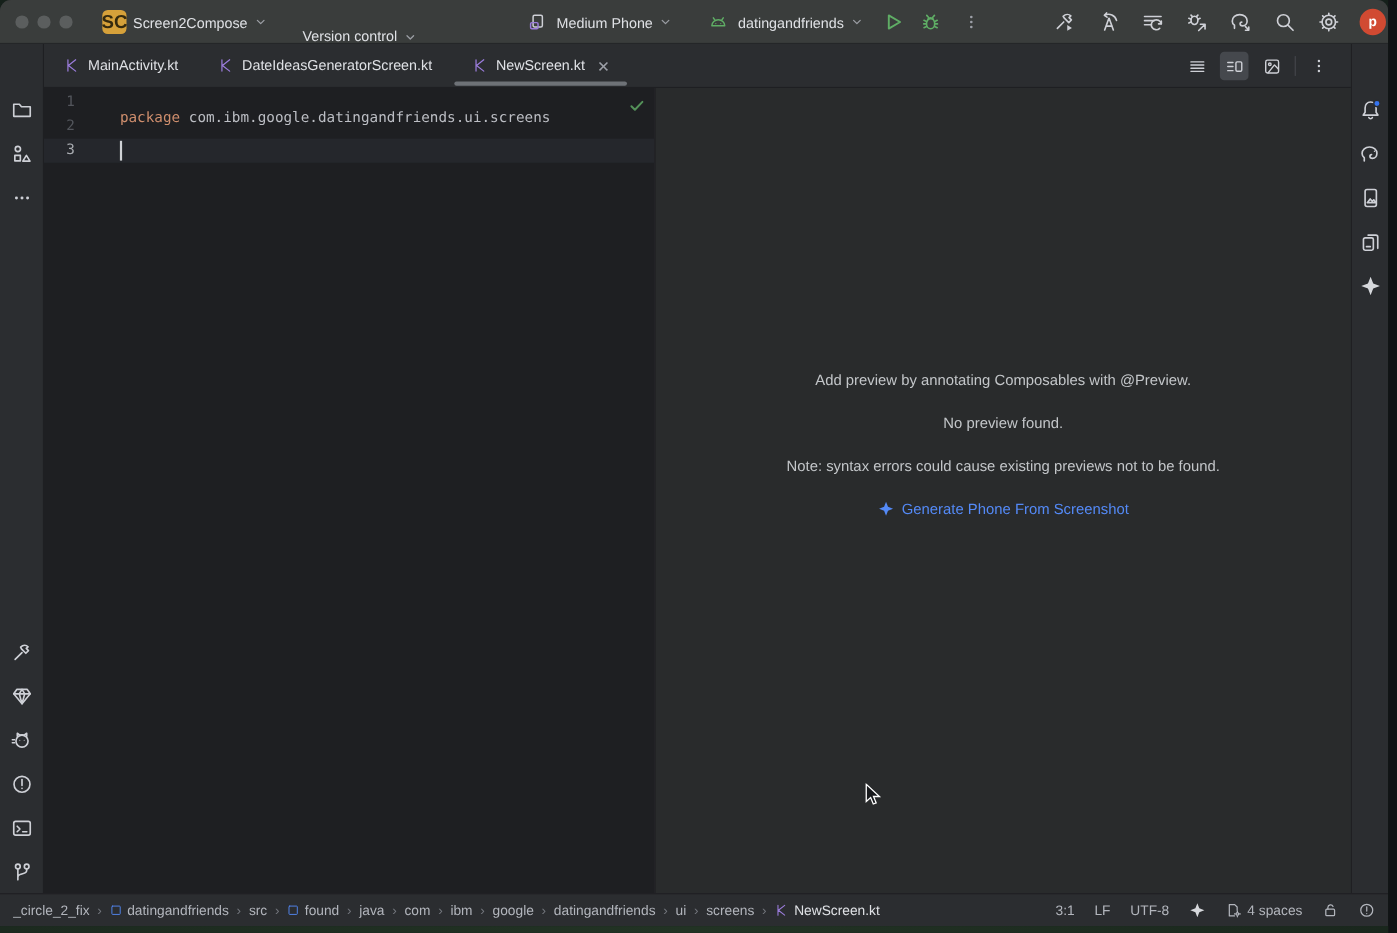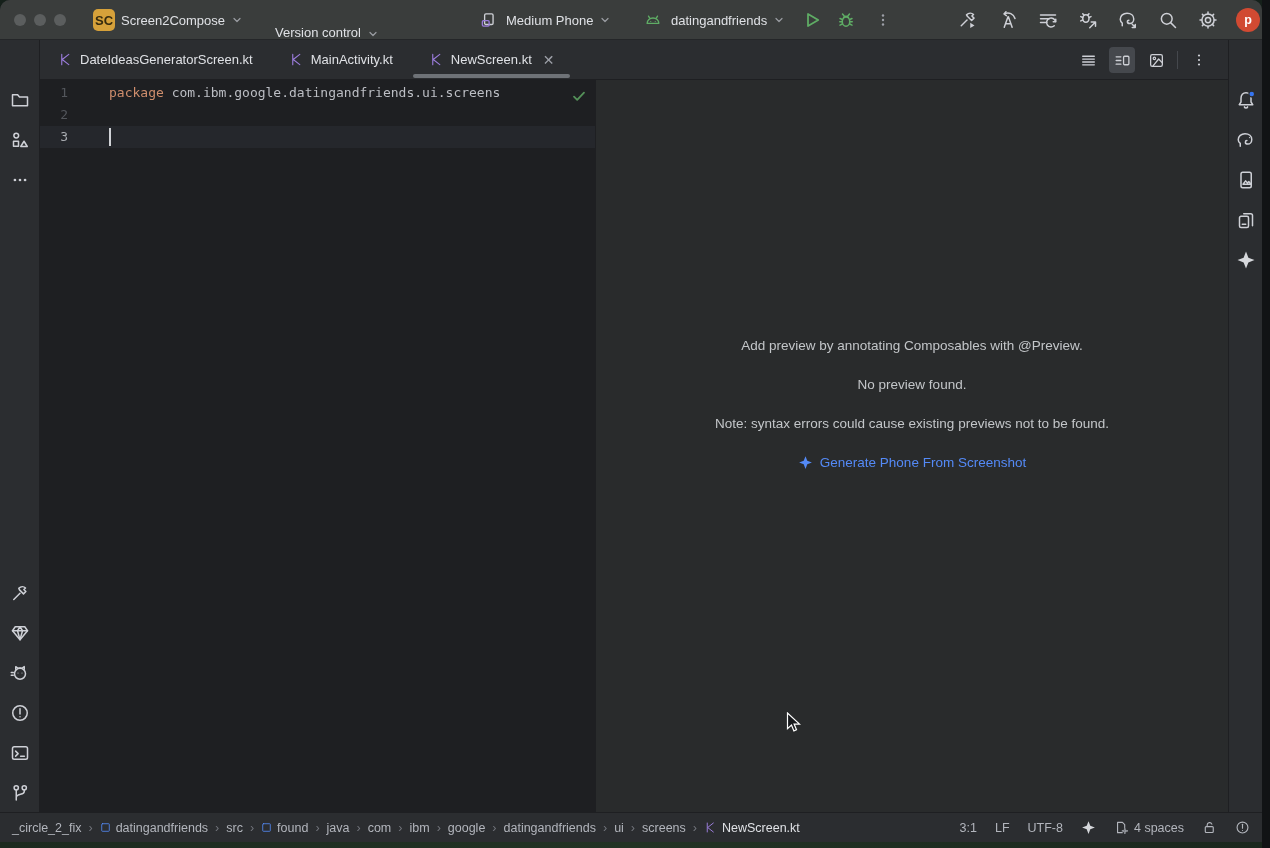--- a/index.html
+++ b/index.html
@@ -15,21 +15,21 @@
   svg.ic { display:block; fill:none; stroke:currentColor; stroke-width:1.2;
     stroke-linecap:round; stroke-linejoin:round; }
 
   
   .titlebar { position:absolute; left:0; top:0; width:1262px; height:40px;
     background:#3a3d3c; border-bottom:1px solid #242628; color:#dfe1e5; font-size:13px; }
   .traffic { position:absolute; left:14px; top:14px; display:flex; gap:8px; }
   .traffic span { width:12px; height:12px; border-radius:50%; background:#5b5e5e; }
   .tb-group { position:absolute; top:0; height:40px; display:flex; align-items:center; gap:6px; cursor:default; }
   .chip { width:22px; height:22px; border-radius:5px; background:#d6a13a; color:#352a0e;
-    font-weight:700; font-size:13px; display:flex; align-items:center; justify-content:center; }
+    font-weight:700; font-size:17px; display:flex; align-items:center; justify-content:center; }
   .chev { color:#9a9da3; }
   .tb-icon { width:24px; height:24px; display:flex; align-items:center; justify-content:center; color:#ced0d6; }
   .green { color:#5fad65; }
   .right-icons { position:absolute; left:956px; top:8px; display:flex; gap:16px; }
   .avatar { position:absolute; left:1236px; top:8px; width:24px; height:24px; border-radius:50%;
     background:#d14a32; color:#fff; font-size:12.5px; font-weight:700;
     display:flex; align-items:center; justify-content:center; }
 
   
   .left-bar { position:absolute; left:0; top:40px; width:40px; height:772px;
@@ -58,21 +58,21 @@
   .vt-sep { width:1px; height:18px; background:#45484d; }
 
   
   .editor { position:absolute; left:40px; top:80px; width:555px; height:732px;
     background:#1e1f22; font-family:"DejaVu Sans Mono","Liberation Mono",monospace;
     font-size:13px; }
   .eline { position:relative; display:flex; height:22px; line-height:22px; }
   .eline.current { background:#25272c; }
   .lnum { width:28px; text-align:right; color:#53565c; flex:0 0 auto; }
   .eline.current .lnum { color:#a8abb0; }
-  .ecode { padding-left:41px; white-space:pre; color:#bcbec4; }
+  .ecode { padding-left:41px; white-space:pre; color:#bcbec4;margin-top:15px; }
   .kw { color:#cf8e6d; }
   .caret { position:absolute; left:69px; top:2px; width:1.5px; height:18px; background:#d0d2d6; }
   .inspect-ok { position:absolute; right:8px; top:8px; color:#549159; }
   .editor-pad { height:2px; }
 
   
   .preview { position:absolute; left:595px; top:80px; width:633px; height:732px;
     background:#292b2c; border-left:1px solid #1e1f22; }
   .pv-content { position:absolute; left:0; right:0; top:258px; text-align:center;
     font-size:13.5px; color:#c3c6c9; }
@@ -326,27 +326,27 @@
           <path d="M8 1.2L9.9 6.1 14.8 8 9.9 9.9 8 14.8 6.1 9.9 1.2 8 6.1 6.1z" fill="#d6d8dc"></path>
         </svg>
     </div>
   </div>
 
   <div class="tabrow">
     <div class="tab">
       <svg class="ic kotlin" width="15" height="15" viewBox="0 0 16 16">
           <path d="M4 2.5v11M11.5 2.5L4.5 8l7 5.5"></path>
         </svg>
-      <span>DateIdeasGeneratorScreen.kt</span>
+      <span>MainActivity.kt</span>
     </div>
     <div class="tab">
       <svg class="ic kotlin" width="15" height="15" viewBox="0 0 16 16">
           <path d="M4 2.5v11M11.5 2.5L4.5 8l7 5.5"></path>
         </svg>
-      <span>MainActivity.kt</span>
+      <span>DateIdeasGeneratorScreen.kt</span>
     </div>
     <div class="tab active">
       <svg class="ic kotlin" width="15" height="15" viewBox="0 0 16 16">
           <path d="M4 2.5v11M11.5 2.5L4.5 8l7 5.5"></path>
         </svg>
       <span>NewScreen.kt</span>
       <span class="close">✕</span>
     </div>
 
     <div class="view-toggles">

